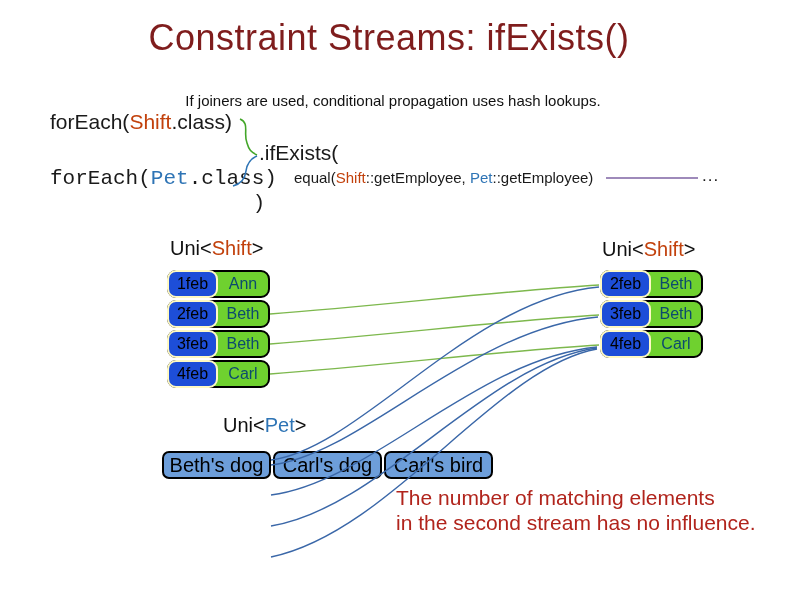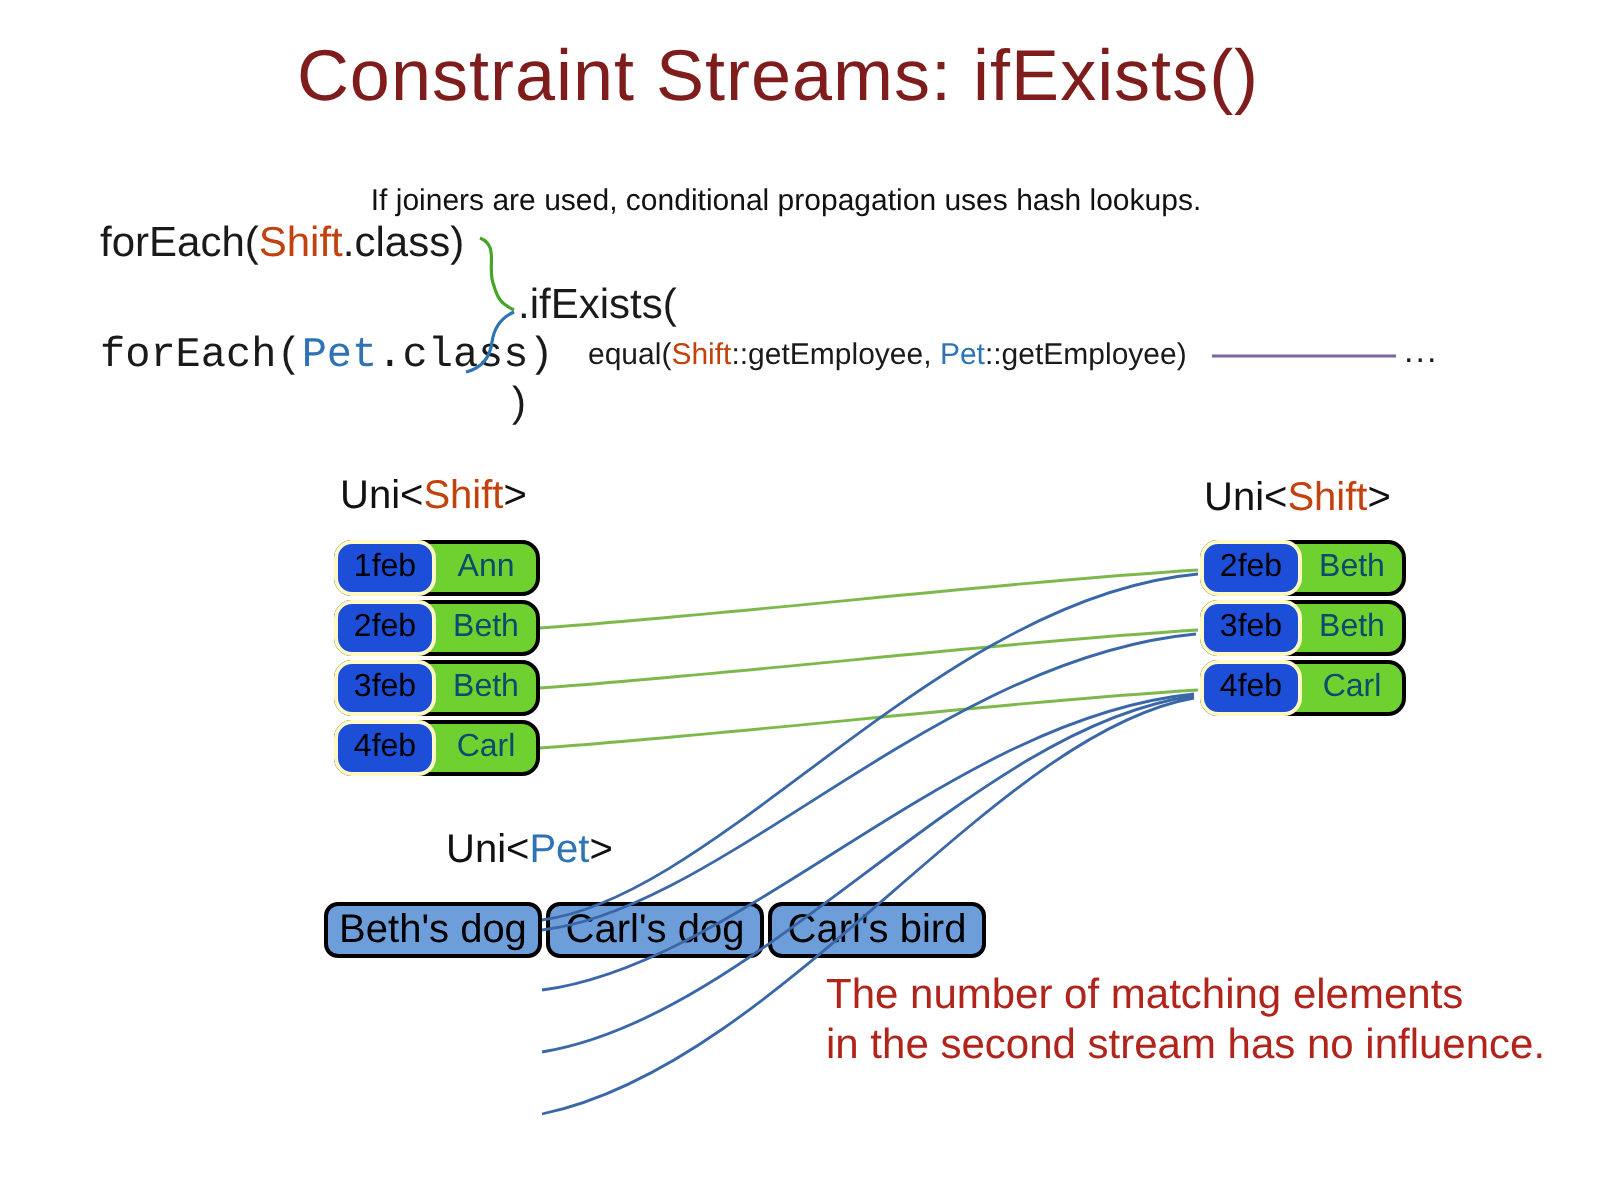--- a/index.html
+++ b/index.html
@@ -20,21 +20,21 @@
         border-radius:9px;box-sizing:border-box;}
   .gdate{width:51px;margin:-2px 0 -2px -2px;background:#1d4ed8;border:2px solid #fef9c3;
          border-radius:9px;box-sizing:border-box;display:flex;align-items:center;
          justify-content:center;font-size:16px;color:#000;}
   .gname{flex:1;display:flex;align-items:center;justify-content:center;
          font-size:16px;color:#0c4a6e;}
   .ptable{display:flex;flex-direction:row;gap:2px;}
   .prow{width:109px;height:28px;background:#6d9eda;border:2px solid #000;border-radius:7px;
         box-sizing:border-box;display:flex;align-items:center;justify-content:center;
         font-size:20px;color:#000;}
-  .note{left:413px;top:485px;font-size:21px;line-height:25px;color:#b1241c;white-space:nowrap;}
+  .note{left:396px;top:485px;font-size:21px;line-height:25px;color:#b1241c;white-space:nowrap;}
   .ellipsis{left:702px;top:166px;font-size:17px;letter-spacing:1px;color:#1a1a1a;}
   svg.lines{position:absolute;left:0;top:0;pointer-events:none;}
 </style>
 </head>
 <body>
 
 <div class="abs title">Constraint Streams: ifExists()</div>
 <div class="abs subtitle">If joiners are used, conditional propagation uses hash lookups.</div>
 
 <div class="abs code" style="left:50px;top:110px;"><span>forEach(</span><span class="green-id">Shift</span><span>.class)</span></div>

